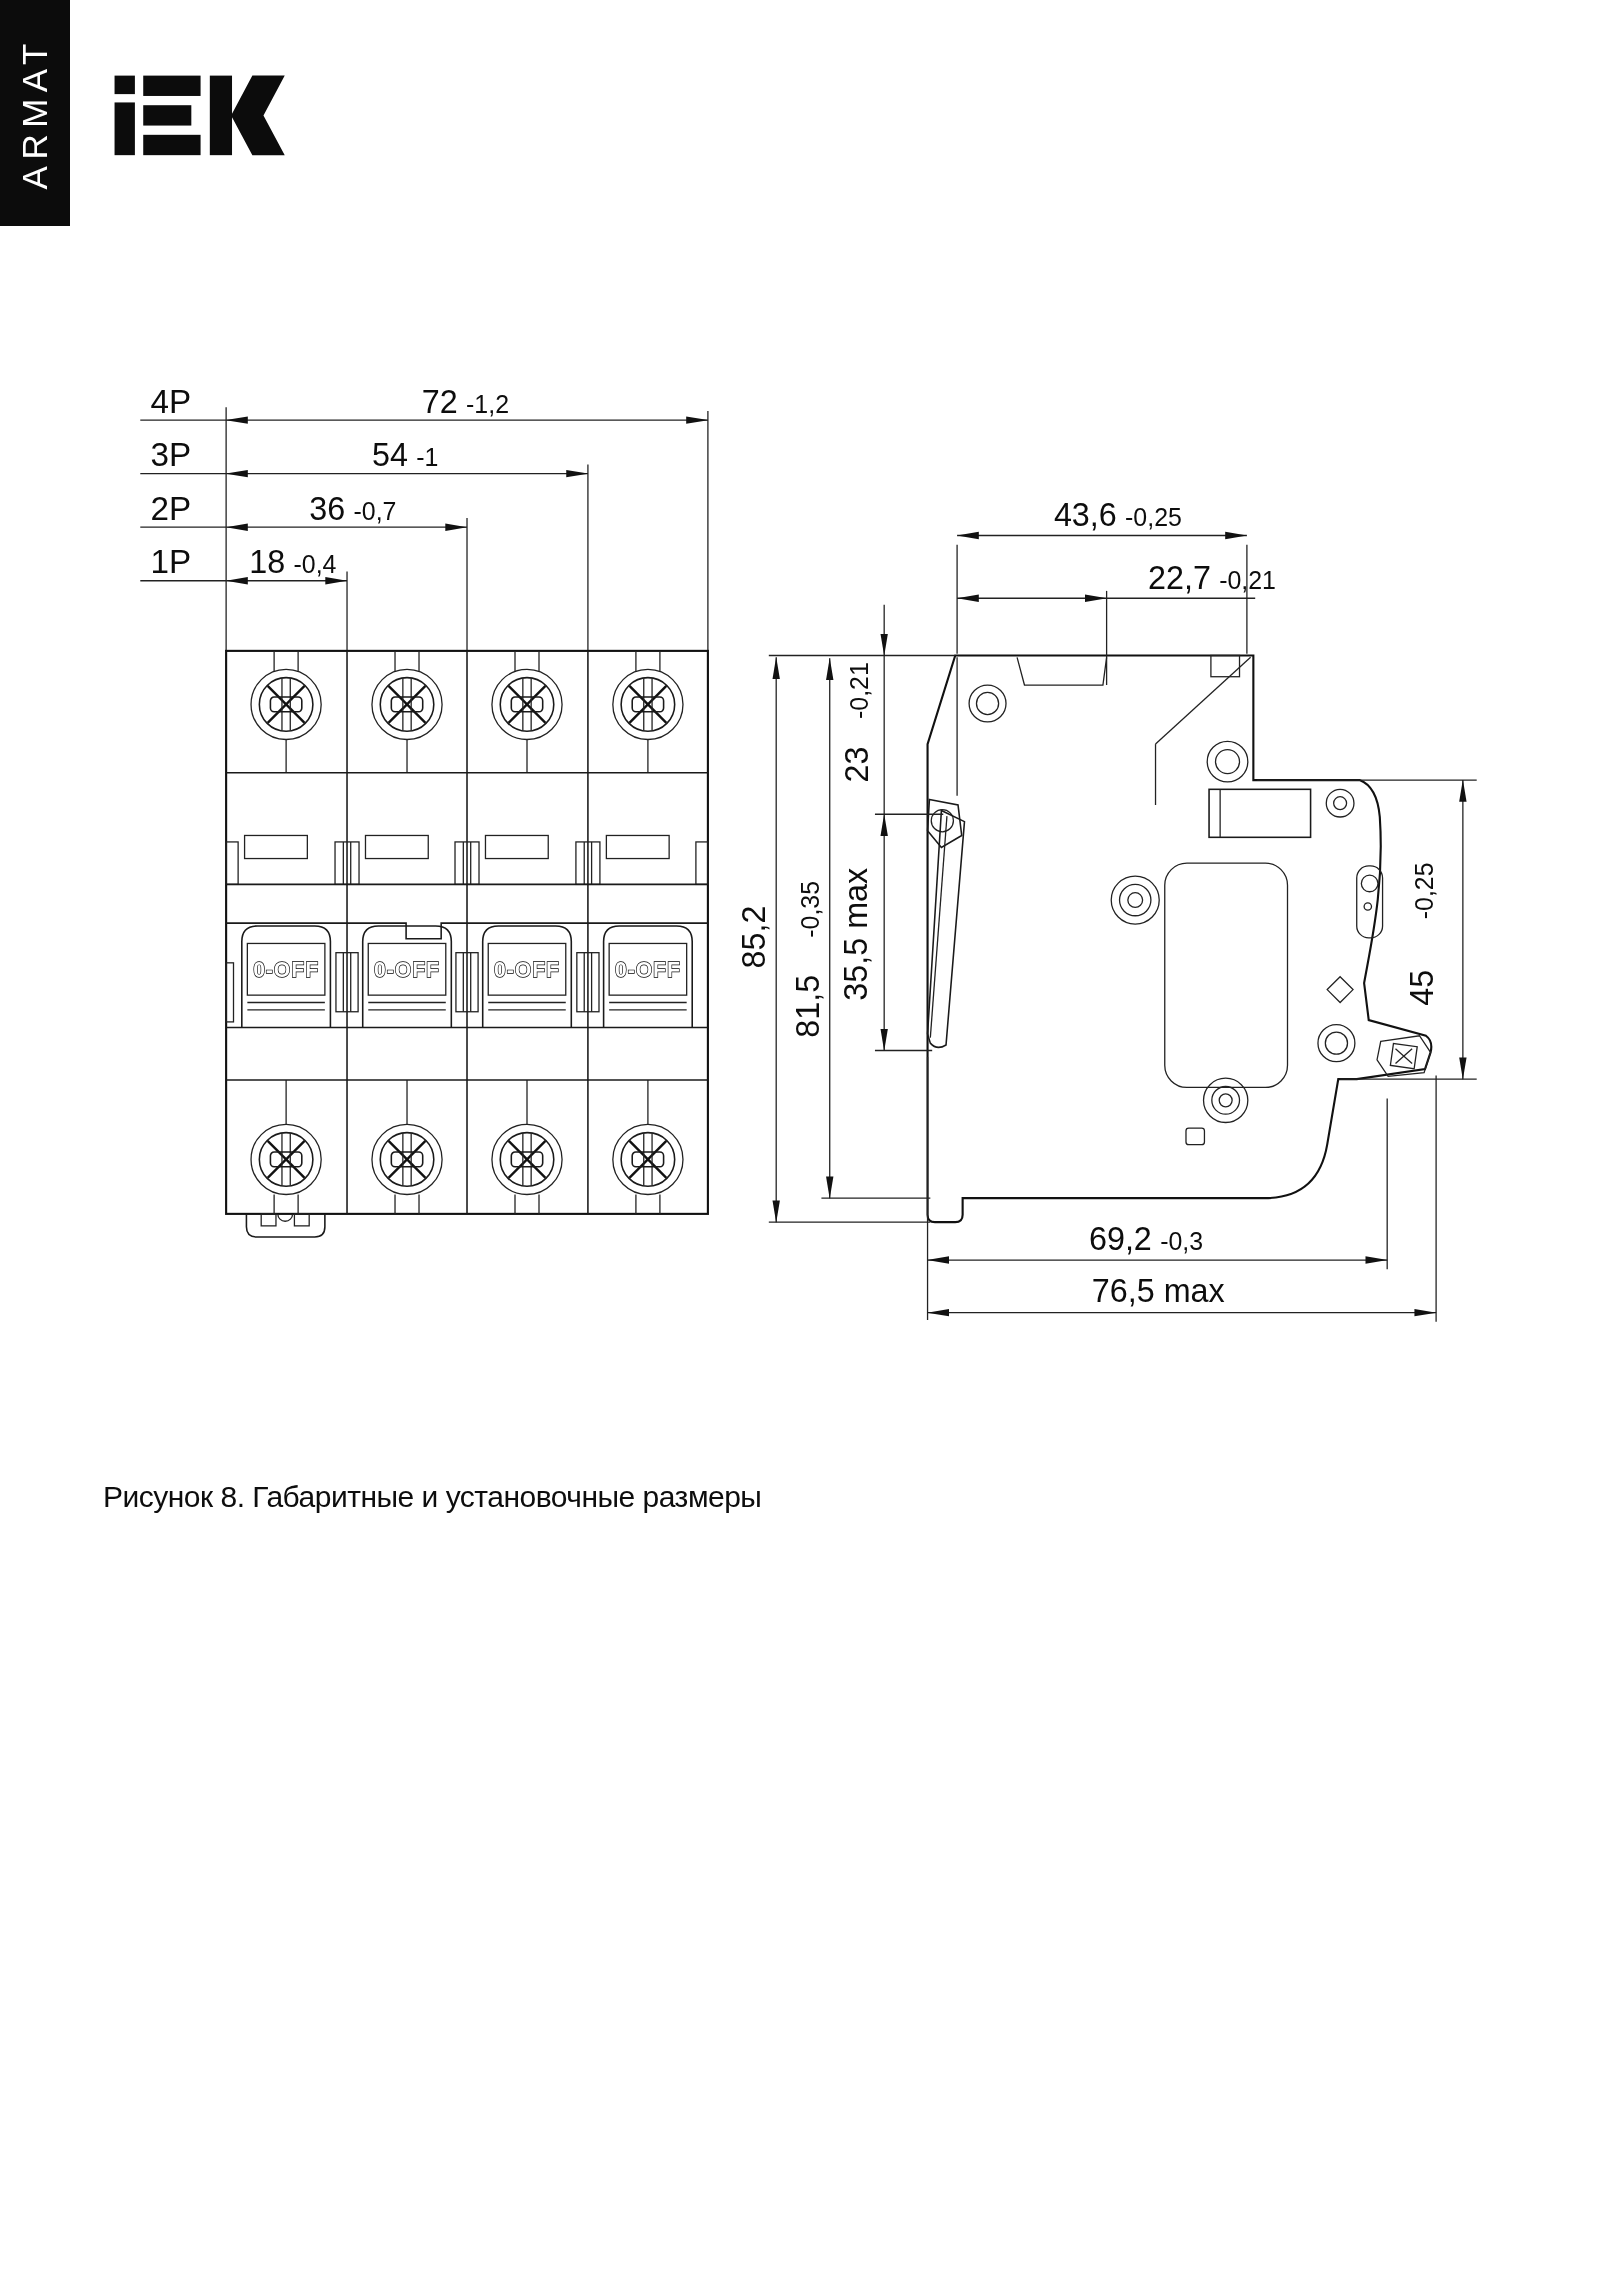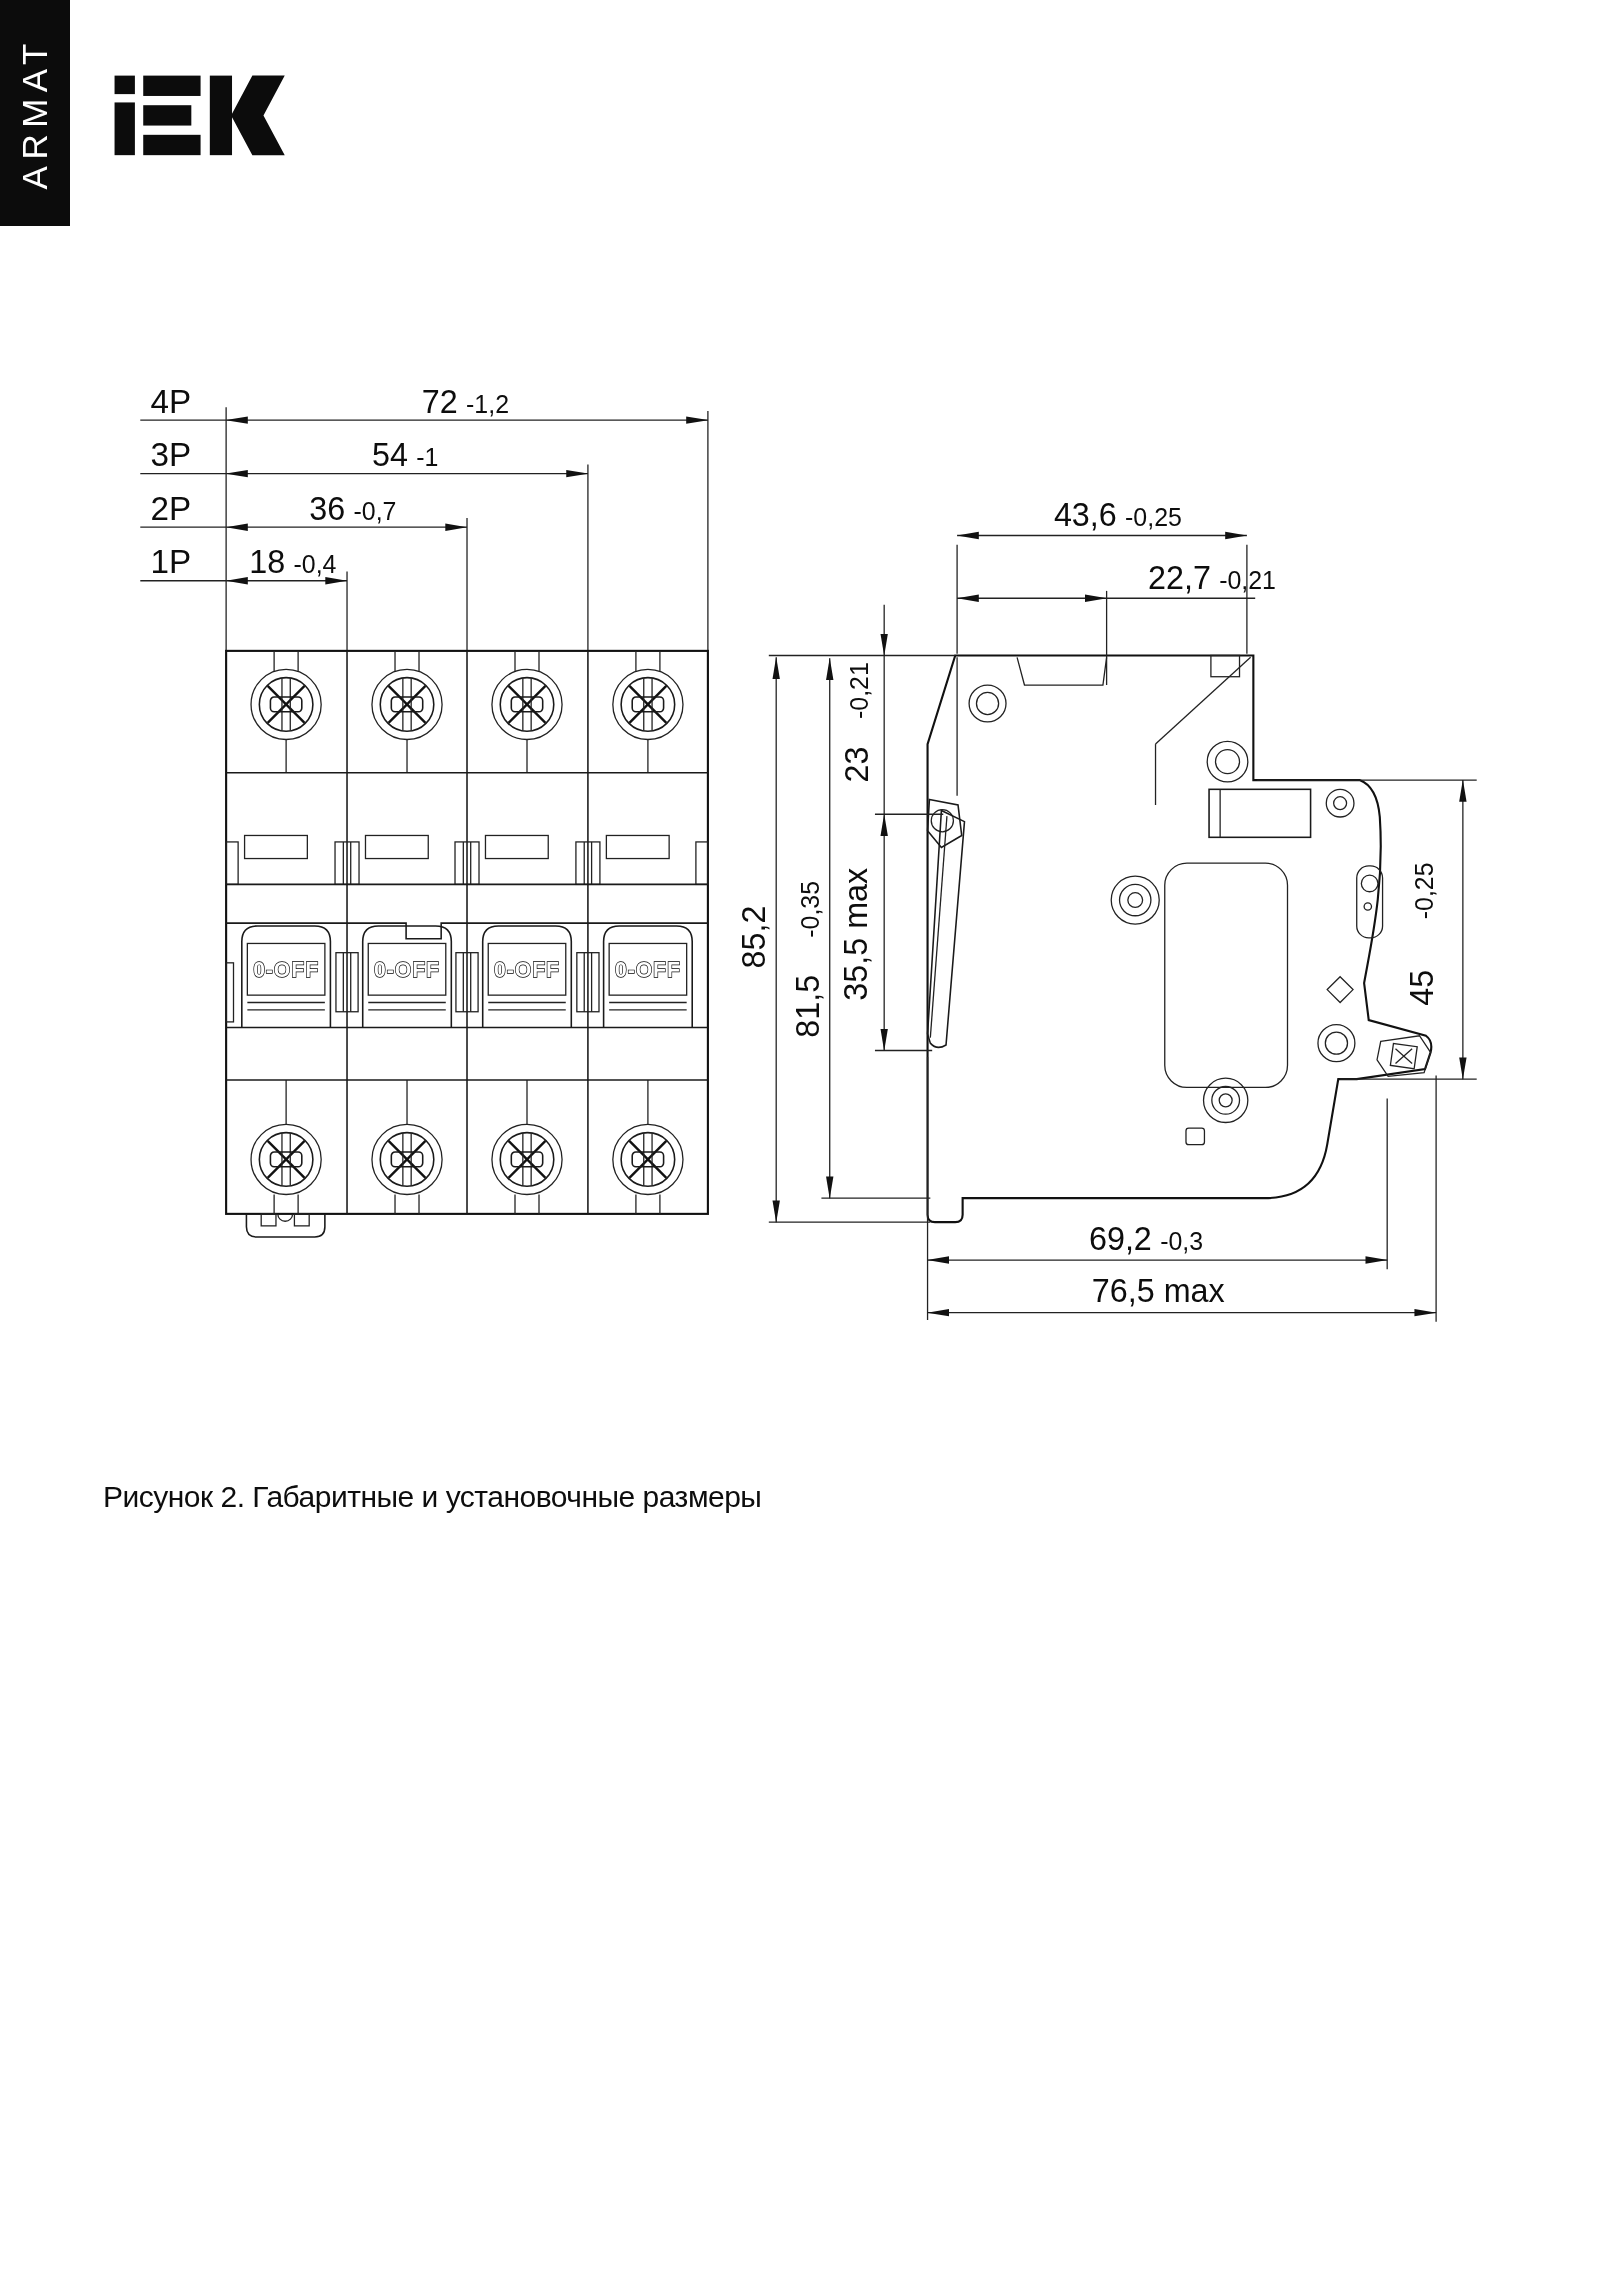--- a/index.html
+++ b/index.html
@@ -302,15 +302,15 @@
         <line x1="1005" y1="1365" x2="1503" y2="1365" class="thin" marker-start="url(#arr)" marker-end="url(#arr)"></line>
         <text class="dimval" x="1248" y="1354" text-anchor="end">69,2</text>
         <text class="dimtol" x="1257" y="1354">-0,3</text>
 
         <line x1="1005" y1="1422" x2="1556" y2="1422" class="thin" marker-start="url(#arr)" marker-end="url(#arr)"></line>
         <text class="dimval" x="1255" y="1411" text-anchor="middle">76,5 max</text>
       </g>
     </g>
   </svg>
 
-  <div id="caption">Рисунок 2. Габаритные и установочные размеры</div>
+  <div id="caption">Рисунок 8. Габаритные и установочные размеры</div>
 </div>
 
 
 </body></html>

